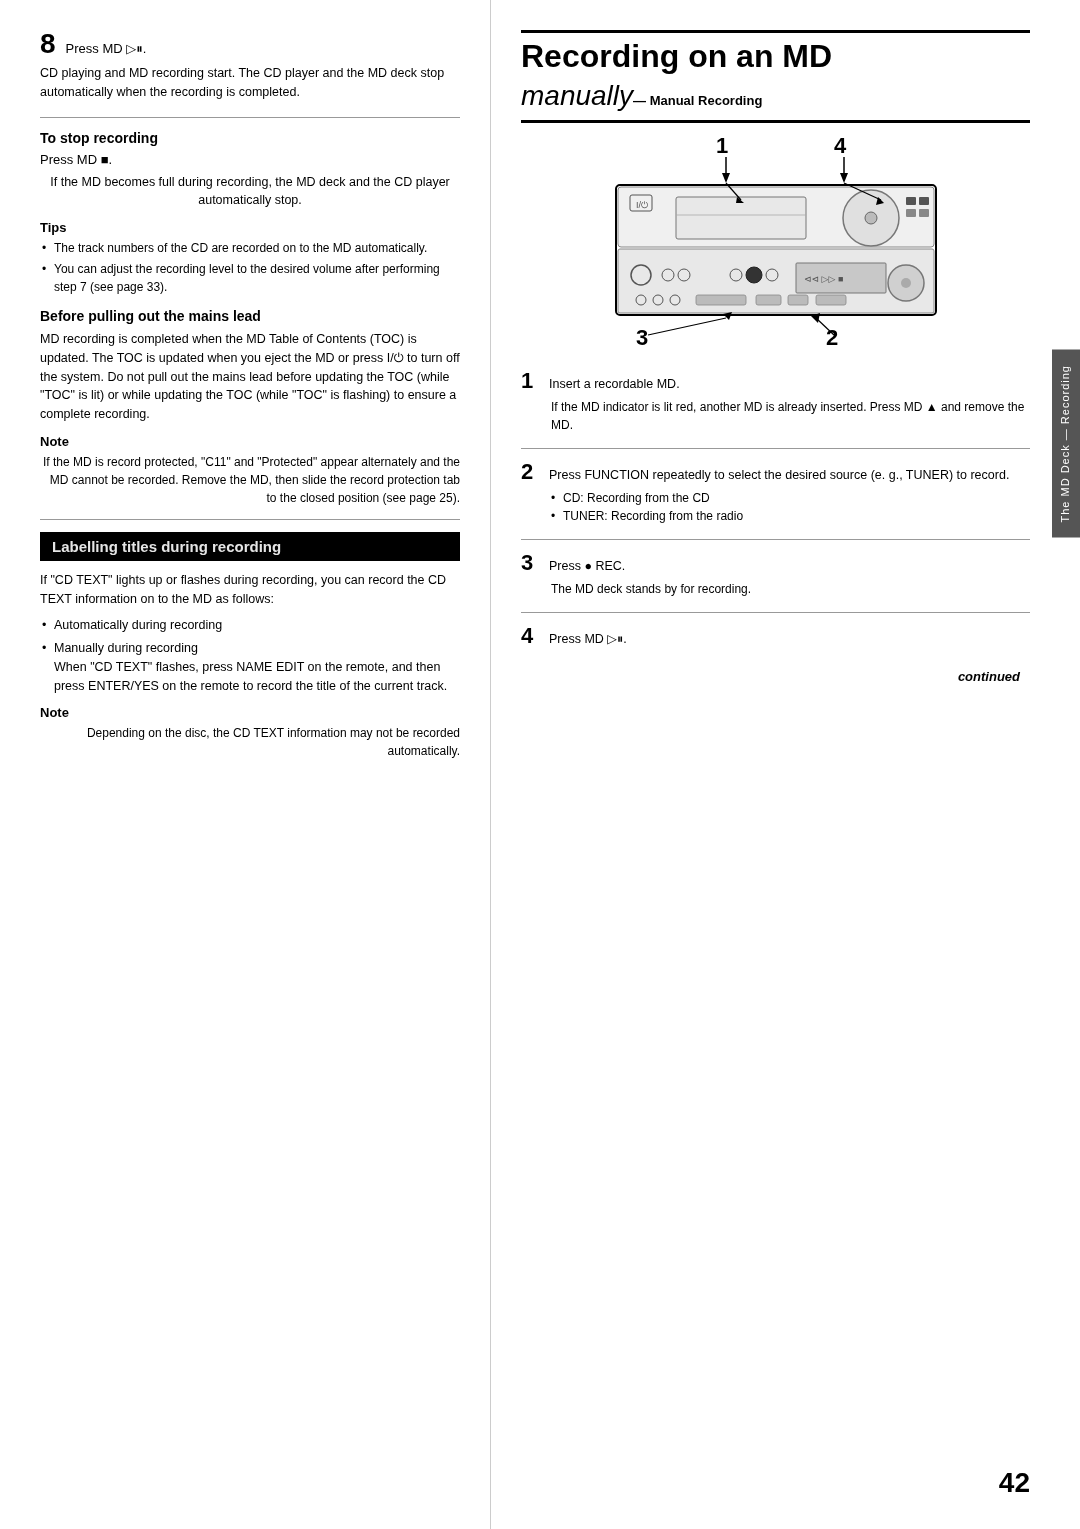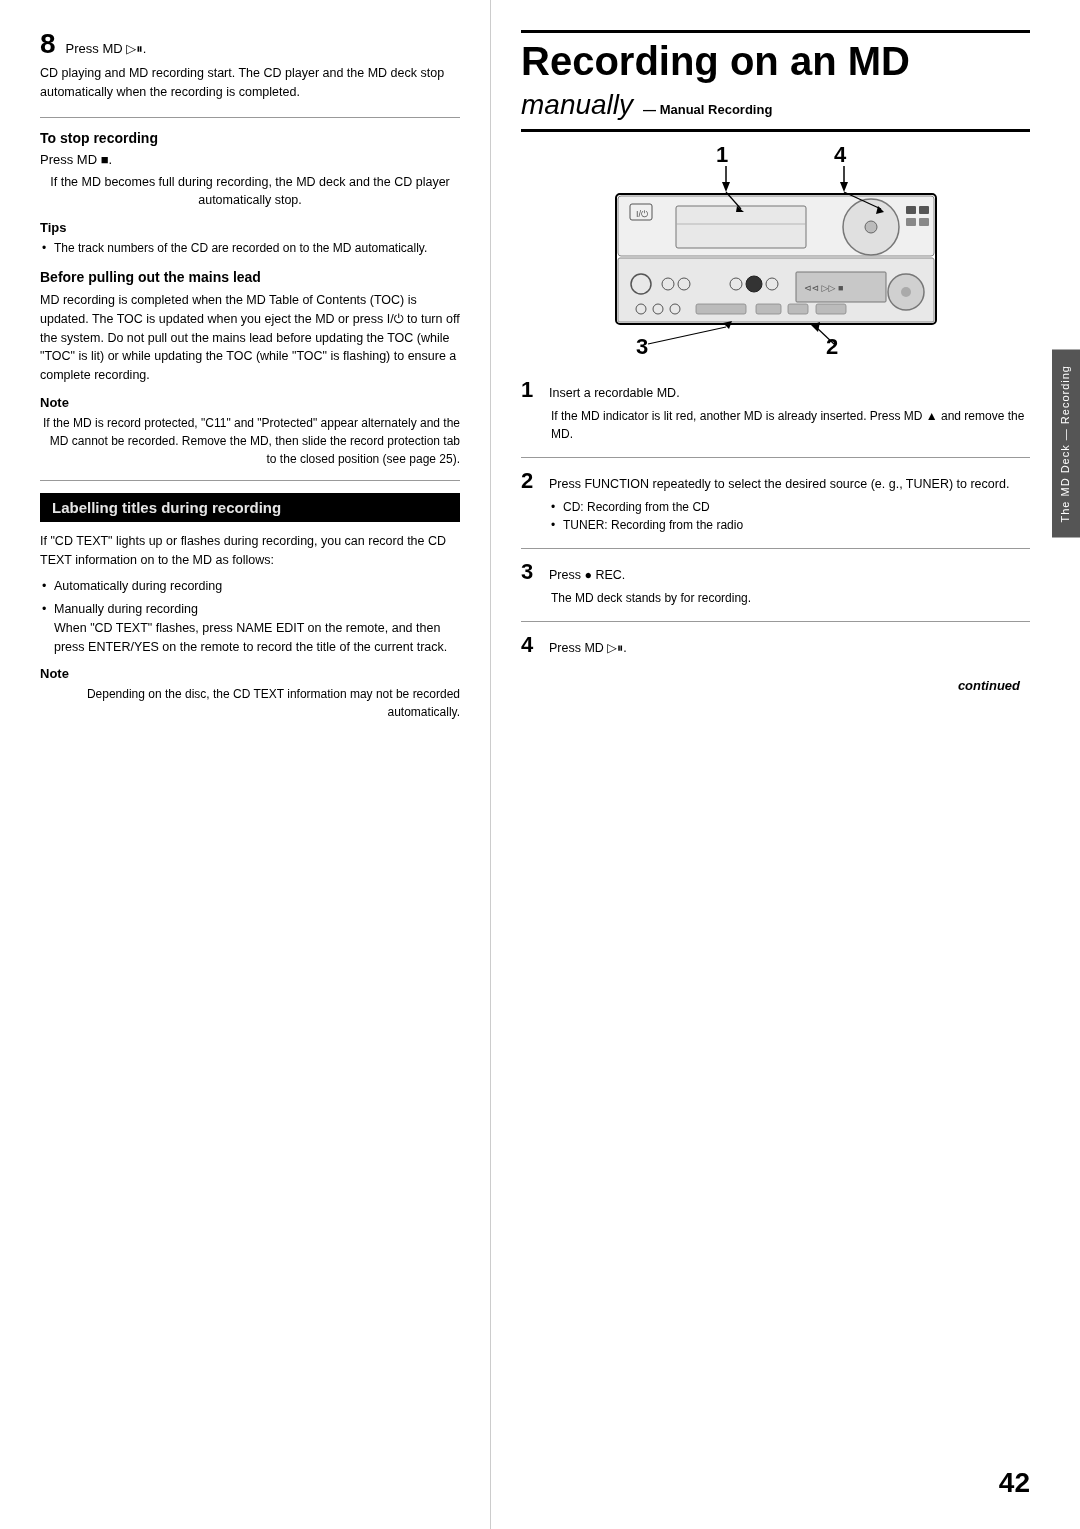--- a/index.html
+++ b/index.html
@@ -189,29 +189,28 @@
       position: absolute;
       left: 2px;
     }
     .bullet-list .sub-text {
       display: block;
       margin-left: 0;
     }
 
     
     .recording-title {
-      font-size: 40px;
+      font-size: 32px;
       font-weight: bold;
       margin-bottom: 2px;
       line-height: 1.1;
     }
     .manually-line {
       display: flex;
       align-items: baseline;
-      gap: 10px;
       margin-bottom: 12px;
       border-bottom: 3px solid #000;
       padding-bottom: 8px;
     }
     .manually-word {
       font-size: 28px;
       font-style: italic;
     }
     .manual-recording-label {
       font-size: 13px;
@@ -311,20 +310,21 @@
 
     <div>
       <h3 class="subsection-title">To stop recording</h3>
       <p class="press-md">Press MD ■.</p>
       <p class="subsection-desc">If the MD becomes full during recording, the MD deck and the CD player automatically stop.</p>
 
       <div>
         <p class="tips-title">Tips</p>
         <ul class="tips-list">
           <li>The track numbers of the CD are recorded on to the MD automatically.</li>
+          <li>You can adjust the recording level to the desired volume after performing step 7 (see page 33).</li>
         </ul>
       </div>
     </div>
 
     <div>
       <h3 class="before-title">Before pulling out the mains lead</h3>
       <p class="before-desc">MD recording is completed when the MD Table of Contents (TOC) is updated. The TOC is updated when you eject the MD or press I/⏻ to turn off the system. Do not pull out the mains lead before updating the TOC (while "TOC" is lit) or while updating the TOC (while "TOC" is flashing) to ensure a complete recording.</p>
     </div>
 
     <div>

